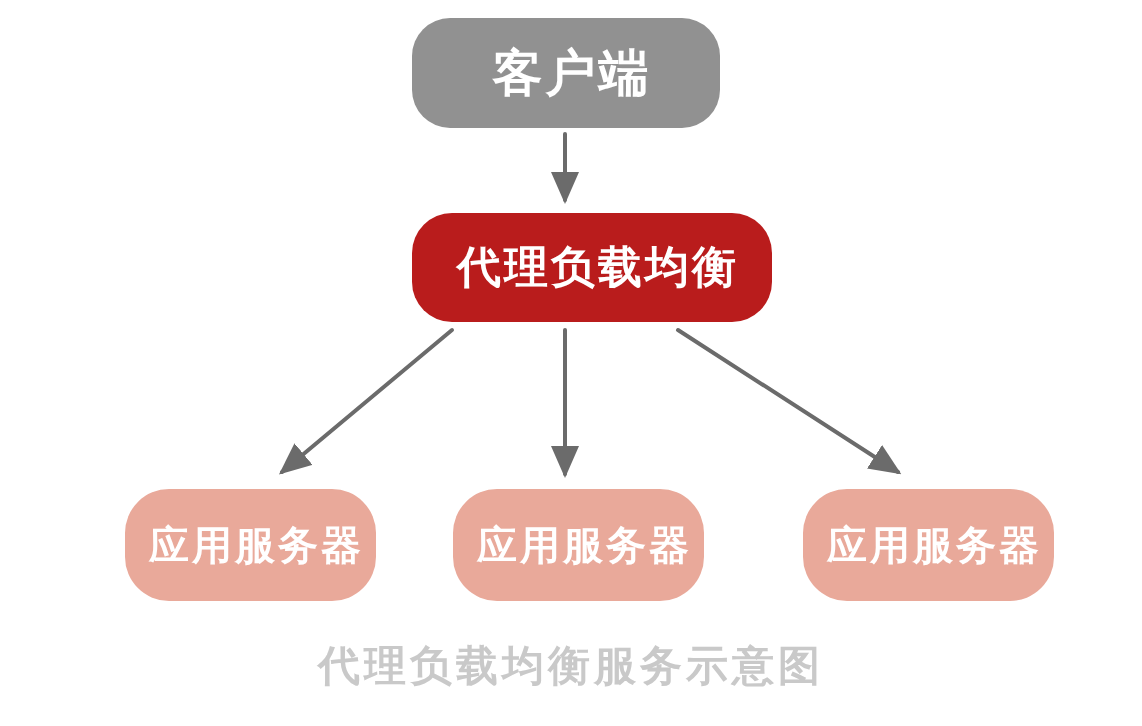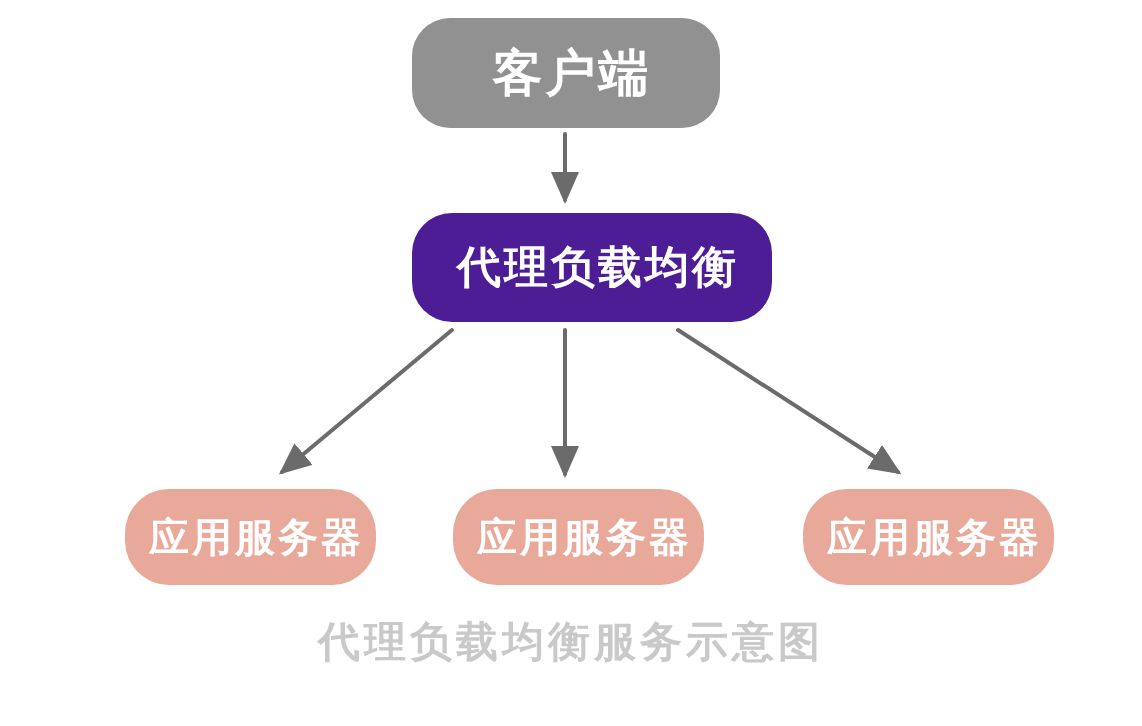--- a/index.html
+++ b/index.html
@@ -29,43 +29,43 @@
   .node-client {
     left: 412px; top: 18px;
     width: 296px; height: 110px;
     background: #919191;
     border-radius: 38px;
     font-size: 50px;
   }
   .node-balancer {
     left: 412px; top: 213px;
     width: 348px; height: 109px;
-    background: #4c1d95;
+    background: #b91c1c;
     border-radius: 40px;
     font-size: 44px;
   }
   .node-server {
-    width: 239px; height: 96px;
+    width: 239px; height: 112px;
     background: #e9a99a;
     border-radius: 44px;
     font-size: 40px;
   }
   .node-server-1 { left: 125px; top: 489px; }
   .node-server-2 { left: 453px; top: 489px; }
   .node-server-3 { left: 803px; top: 489px; }
   .edges-layer {
     position: absolute;
     left: 0; top: 0;
     width: 1142px;
     height: 726px;
     pointer-events: none;
   }
   .caption {
     position: absolute;
-    left: 0; top: 614px;
+    left: 0; top: 638px;
     width: 1142px;
     text-align: center;
     color: #c9c9c9;
     font-size: 42px;
     font-weight: bold;
     letter-spacing: 4px;
   }
 </style>
 </head>
 <body>

